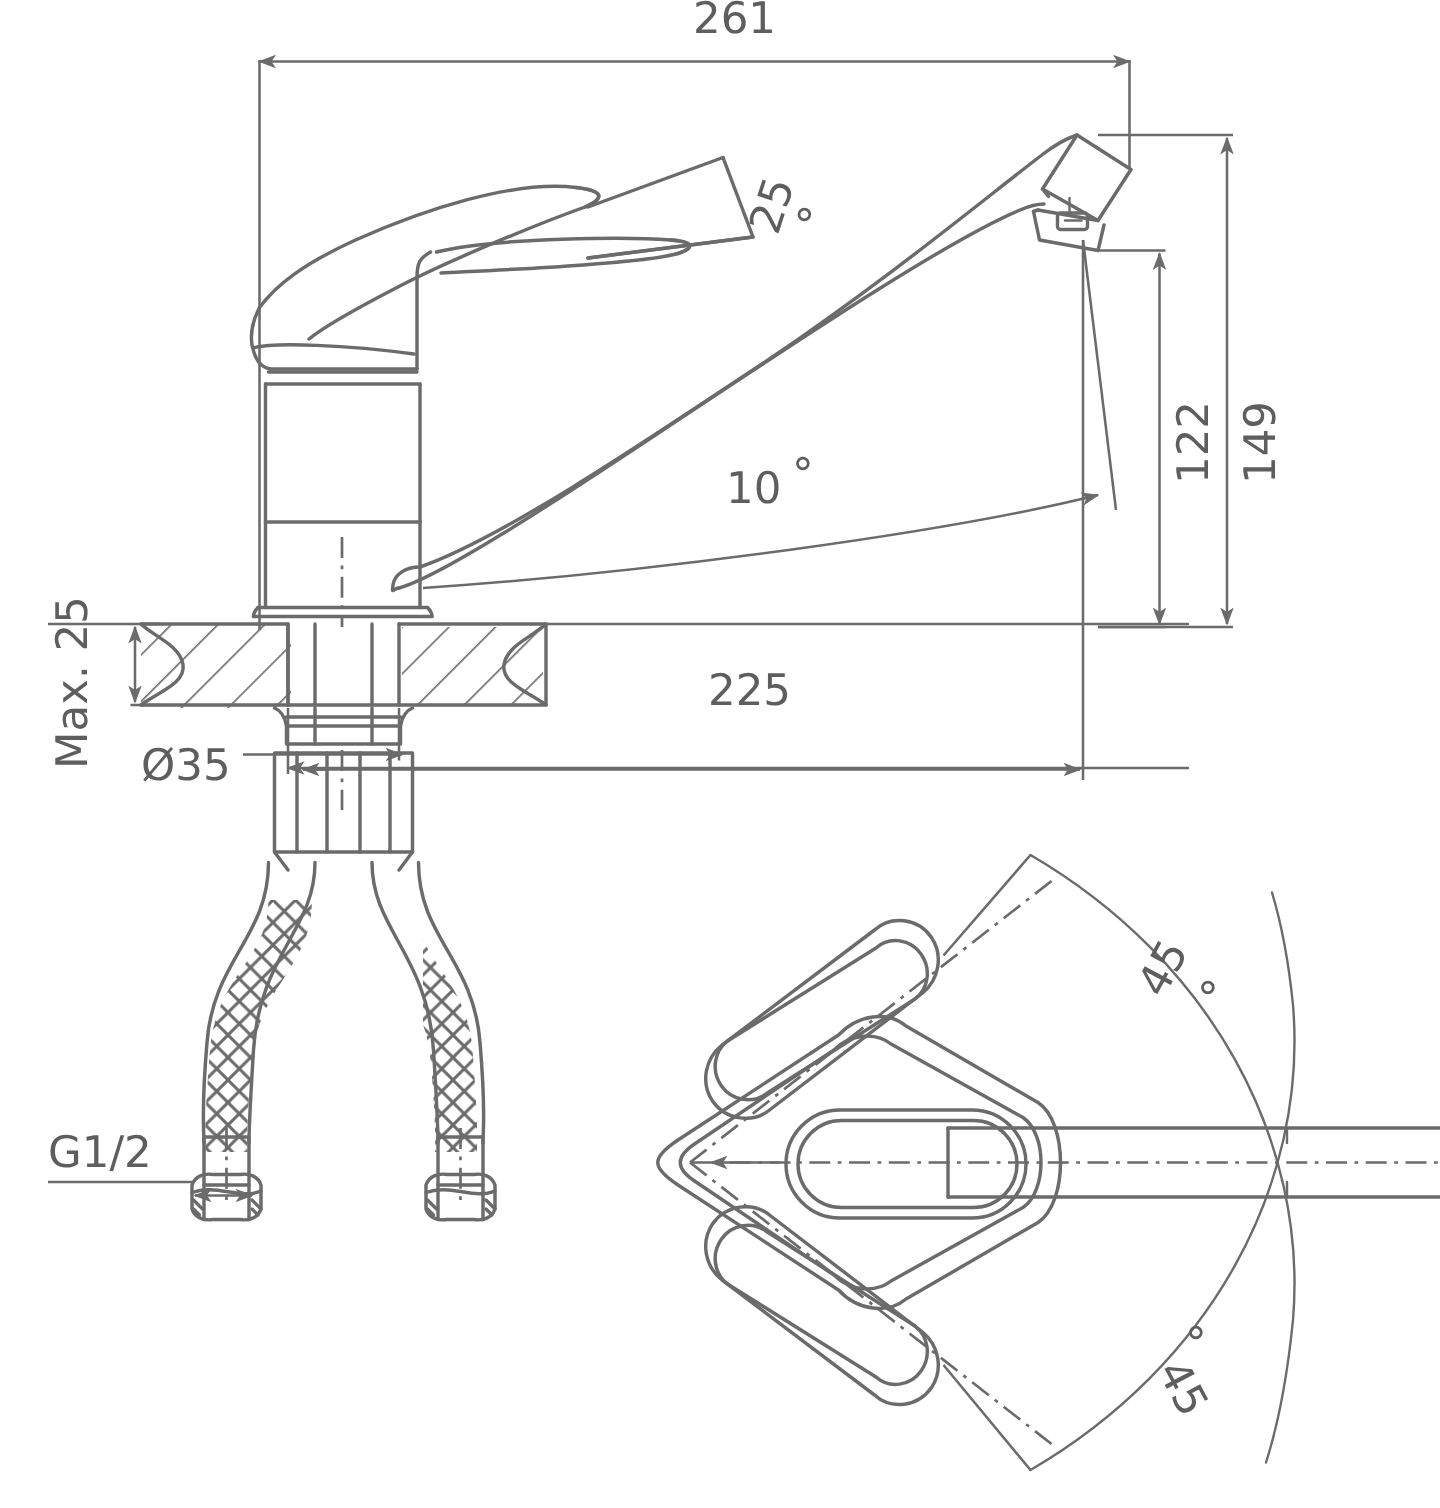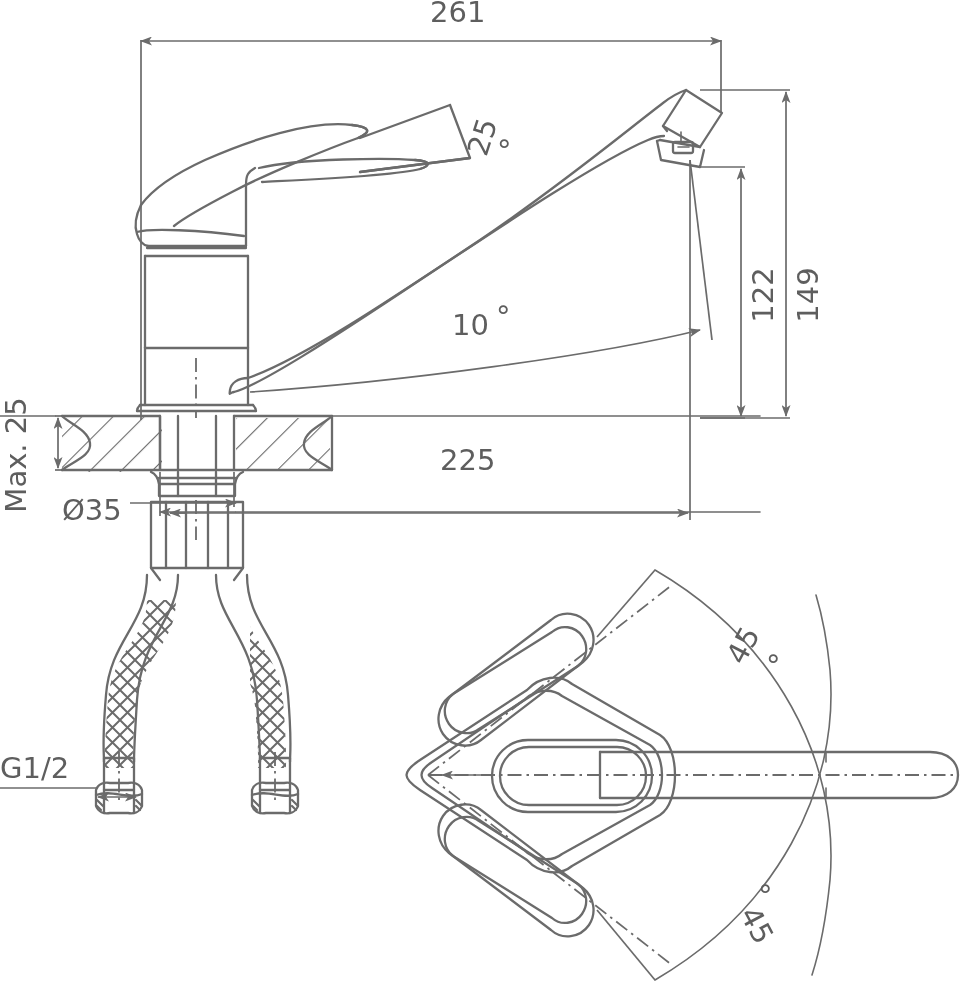--- a/index.html
+++ b/index.html
@@ -1,19 +1,19 @@
 <!DOCTYPE html>
 <html><head>
 <meta charset="utf-8">
 <title>Faucet Technical Drawing</title>
 <style>
   html,body{margin:0;padding:0;background:#ffffff;}
   body{width:960px;height:1005px;overflow:hidden;
        font-family:"DejaVu Sans","Liberation Sans",sans-serif;}
-  #sheet{position:relative;width:776px;height:1005px;background:#fff;}
+  #sheet{position:relative;width:776px;height:1005px;background:#fff;margin-left:32px;}
   svg#dwg{position:absolute;left:0;top:0;width:960px;height:1005px;display:block;}
   .ln{fill:none;stroke:#6b6b6b;stroke-width:2.3;stroke-linecap:round;stroke-linejoin:round;}
   .ln-thin{fill:none;stroke:#6b6b6b;stroke-width:1.6;stroke-linecap:round;stroke-linejoin:round;}
   .dim{fill:none;stroke:#6b6b6b;stroke-width:1.7;}
   .ext{fill:none;stroke:#6b6b6b;stroke-width:1.7;}
   .ctr{fill:none;stroke:#6b6b6b;stroke-width:1.8;
        stroke-dasharray:14 5 2.5 5;stroke-linecap:butt;}
   .hatch{fill:none;stroke:#6b6b6b;stroke-width:2.2;stroke-linecap:round;}
   .arrowfill{fill:#6b6b6b;}
   text.lbl{fill:#5e5e5e;font-family:"DejaVu Sans","Liberation Sans",sans-serif;

